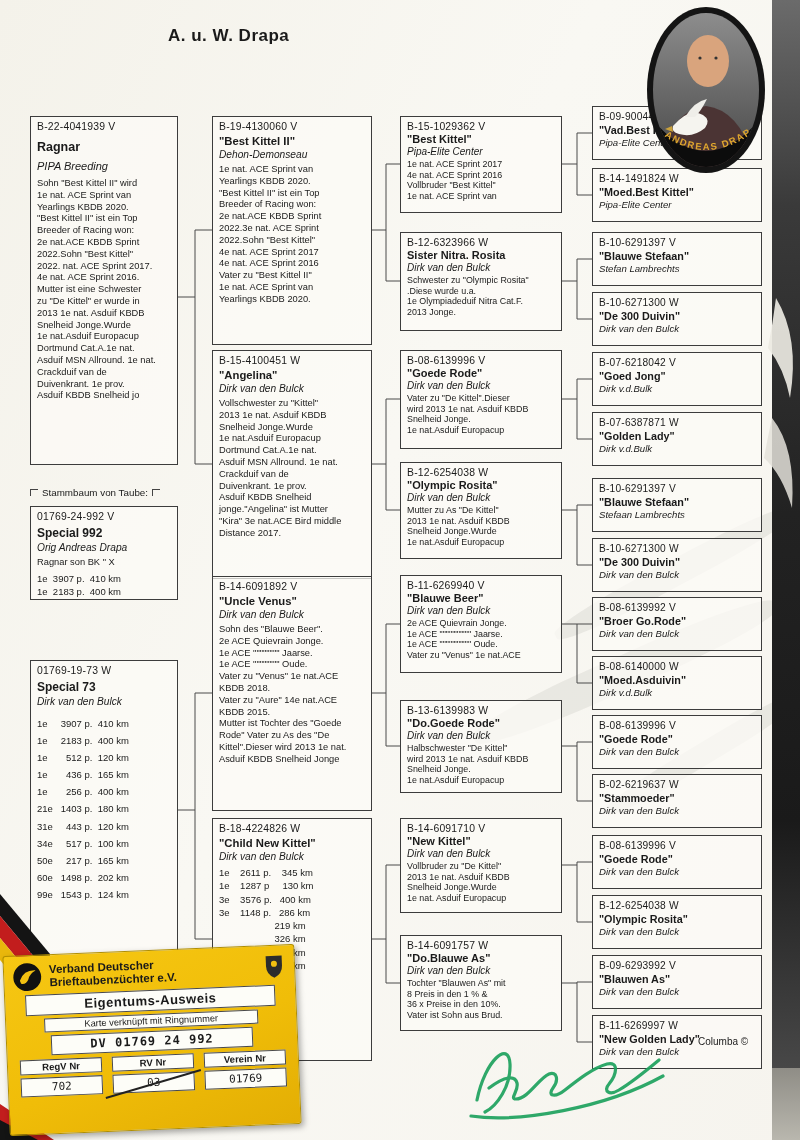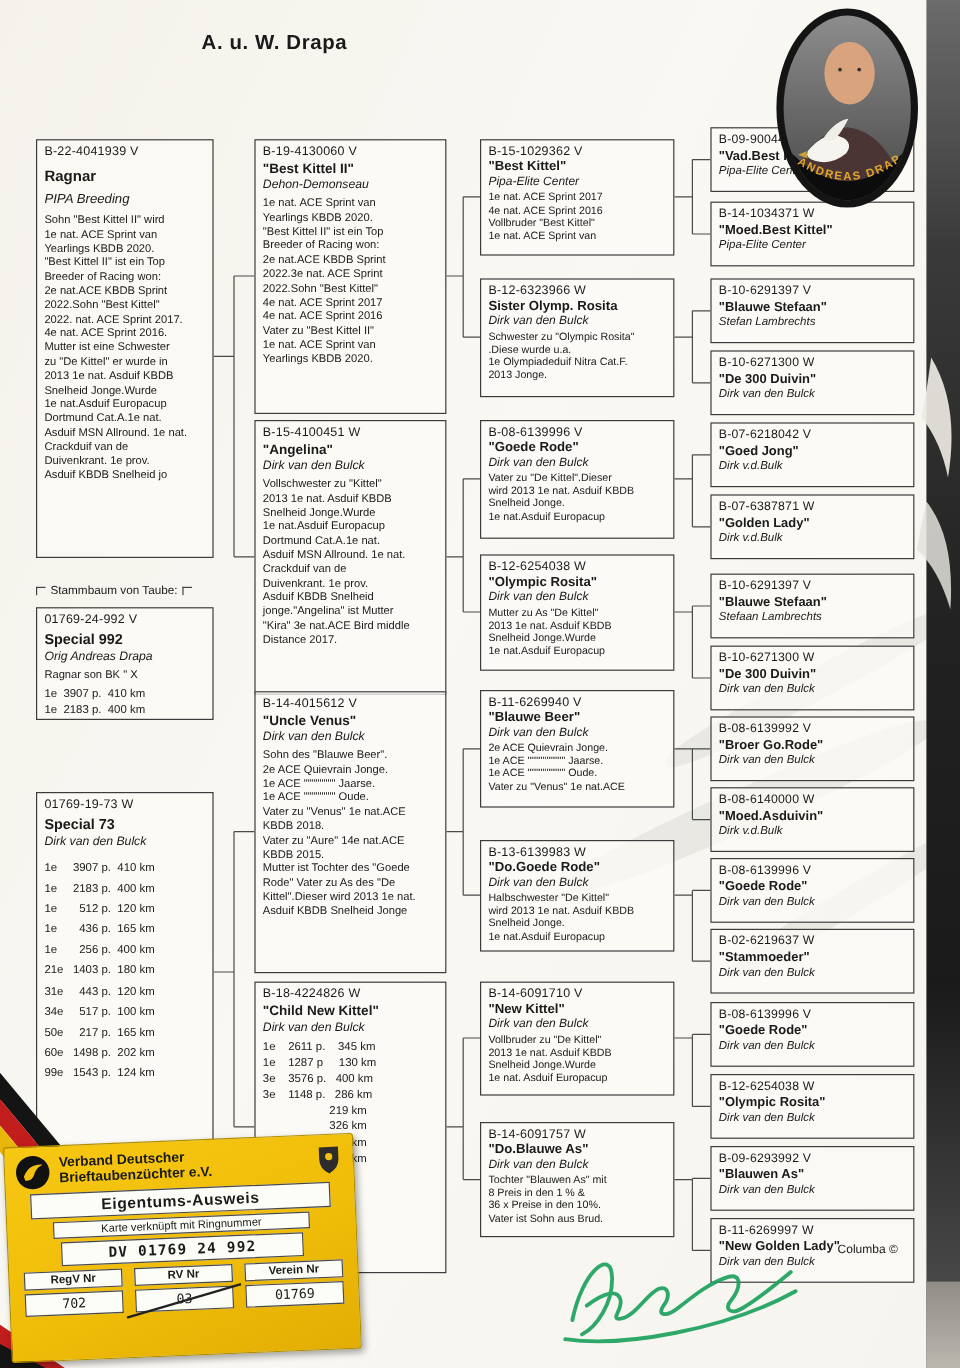--- a/index.html
+++ b/index.html
@@ -223,21 +223,21 @@
 Dortmund Cat.A.1e nat.
 Asduif MSN  Allround. 1e nat.
 Crackduif  van  de
 Duivenkrant. 1e prov.
 Asduif KBDB Snelheid
 jonge."Angelina" ist Mutter
 "Kira" 3e nat.ACE Bird middle
 Distance 2017.</div>
   </div>
   <div class="pbox c2" style="top:576px;height:235px">
-    <div class="ring">B-14-4015612 V</div>
+    <div class="ring">B-14-6091892 V</div>
     <div class="pname">"Uncle Venus"</div>
     <div class="breeder">Dirk van den Bulck</div>
     <div class="ptext">Sohn des "Blauwe Beer".
 2e ACE Quievrain Jonge.
 1e ACE """""""" Jaarse.
 1e ACE """""""" Oude.
 Vater zu "Venus"  1e nat.ACE
 KBDB 2018.
 Vater zu "Aure" 14e nat.ACE
 KBDB 2015.
@@ -264,21 +264,21 @@
     <div class="ring">B-15-1029362 V</div>
     <div class="pname">"Best Kittel"</div>
     <div class="breeder">Pipa-Elite Center</div>
     <div class="ptext small">1e nat. ACE Sprint 2017
 4e nat. ACE Sprint 2016
 Vollbruder "Best Kittel"
 1e nat. ACE Sprint van</div>
   </div>
   <div class="pbox c3" style="top:232px;height:99px">
     <div class="ring">B-12-6323966 W</div>
-    <div class="pname">Sister Olymp. Rosita</div>
+    <div class="pname">Sister Nitra. Rosita</div>
     <div class="breeder">Dirk van den Bulck</div>
     <div class="ptext small">Schwester zu "Olympic Rosita"
 .Diese wurde u.a.
 1e Olympiadeduif Nitra Cat.F.
 2013 Jonge.</div>
   </div>
   <div class="pbox c3" style="top:350px;height:99px">
     <div class="ring">B-08-6139996 V</div>
     <div class="pname">"Goede Rode"</div>
     <div class="breeder">Dirk van den Bulck</div>
@@ -332,21 +332,21 @@
 36 x Preise in den 10%.
 Vater ist Sohn aus Brud.</div>
   </div>
 
   <div class="pbox c4" style="top:106px;height:54px">
     <div class="ring">B-09-9004414</div>
     <div class="pname">"Vad.Best Kittel"</div>
     <div class="breeder">Pipa-Elite Center</div>
   </div>
   <div class="pbox c4" style="top:168px;height:54px">
-    <div class="ring">B-14-1034371 W</div>
+    <div class="ring">B-14-1491824 W</div>
     <div class="pname">"Moed.Best Kittel"</div>
     <div class="breeder">Pipa-Elite Center</div>
   </div>
   <div class="pbox c4" style="top:232px;height:54px">
     <div class="ring">B-10-6291397 V</div>
     <div class="pname">"Blauwe Stefaan"</div>
     <div class="breeder">Stefan Lambrechts</div>
   </div>
   <div class="pbox c4" style="top:292px;height:54px">
     <div class="ring">B-10-6271300 W</div>

